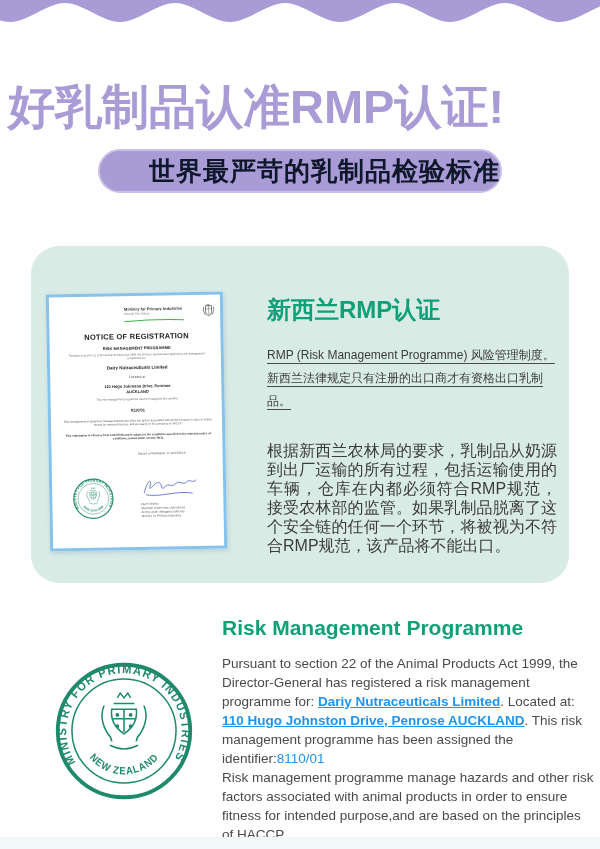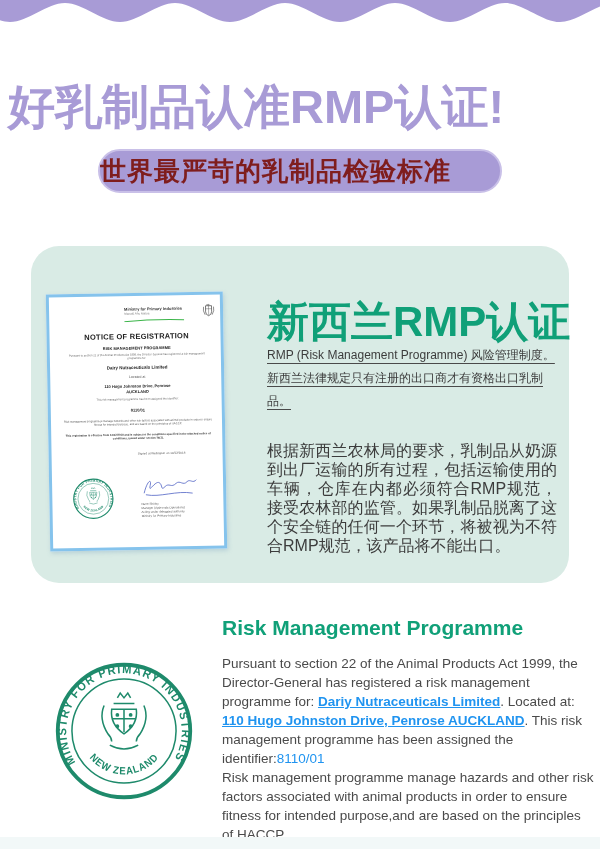--- a/index.html
+++ b/index.html
@@ -9,24 +9,24 @@
   }
   *{margin:0;padding:0;box-sizing:border-box;}
   html,body{background:#fff;}
   .page{position:relative;width:600px;height:849px;background:#fff;overflow:hidden;
     font-family:"Liberation Sans",sans-serif;}
   .wave{position:absolute;left:0;top:0;width:600px;height:28px;}
   .main-title{position:absolute;left:8px;top:76px;width:600px;text-align:left;
     font-size:47px;font-weight:800;color:var(--purple);letter-spacing:0px;}
   .subtitle-pill{position:absolute;left:98px;top:149px;width:404px;height:44px;
     background:var(--purple);border:2px solid var(--purple-light);border-radius:22px;
-    color:#7f1d1d;font-size:26px;font-weight:800;text-align:left;line-height:40px;letter-spacing:1px;}
+    color:#0f172a;font-size:26px;font-weight:800;text-align:right;line-height:40px;letter-spacing:1px;}
   .panel{position:absolute;left:31px;top:246px;width:538px;height:337px;
     background:var(--panel);border-radius:28px;}
-  .cn-heading{position:absolute;left:267px;top:294px;font-size:42px;font-weight:800;color:var(--green);}
+  .cn-heading{position:absolute;left:267px;top:294px;font-size:24px;font-weight:800;color:var(--green);}
   .cn-underlined{position:absolute;left:267px;top:344px;width:288px;
     font-size:12px;line-height:23px;color:var(--text-dark);
     text-decoration:underline;text-decoration-thickness:1px;text-underline-offset:4px;
     text-decoration-color:#4a4a4a;}
   .cn-body{position:absolute;left:267px;top:441px;width:290px;
     font-size:16px;line-height:19px;color:var(--text-dark);text-align:justify;}
 
   
   .cert{position:absolute;left:48px;top:293px;width:177px;height:257px;
     background:#fff;border:3px solid var(--cert-border);transform:rotate(-1deg);

